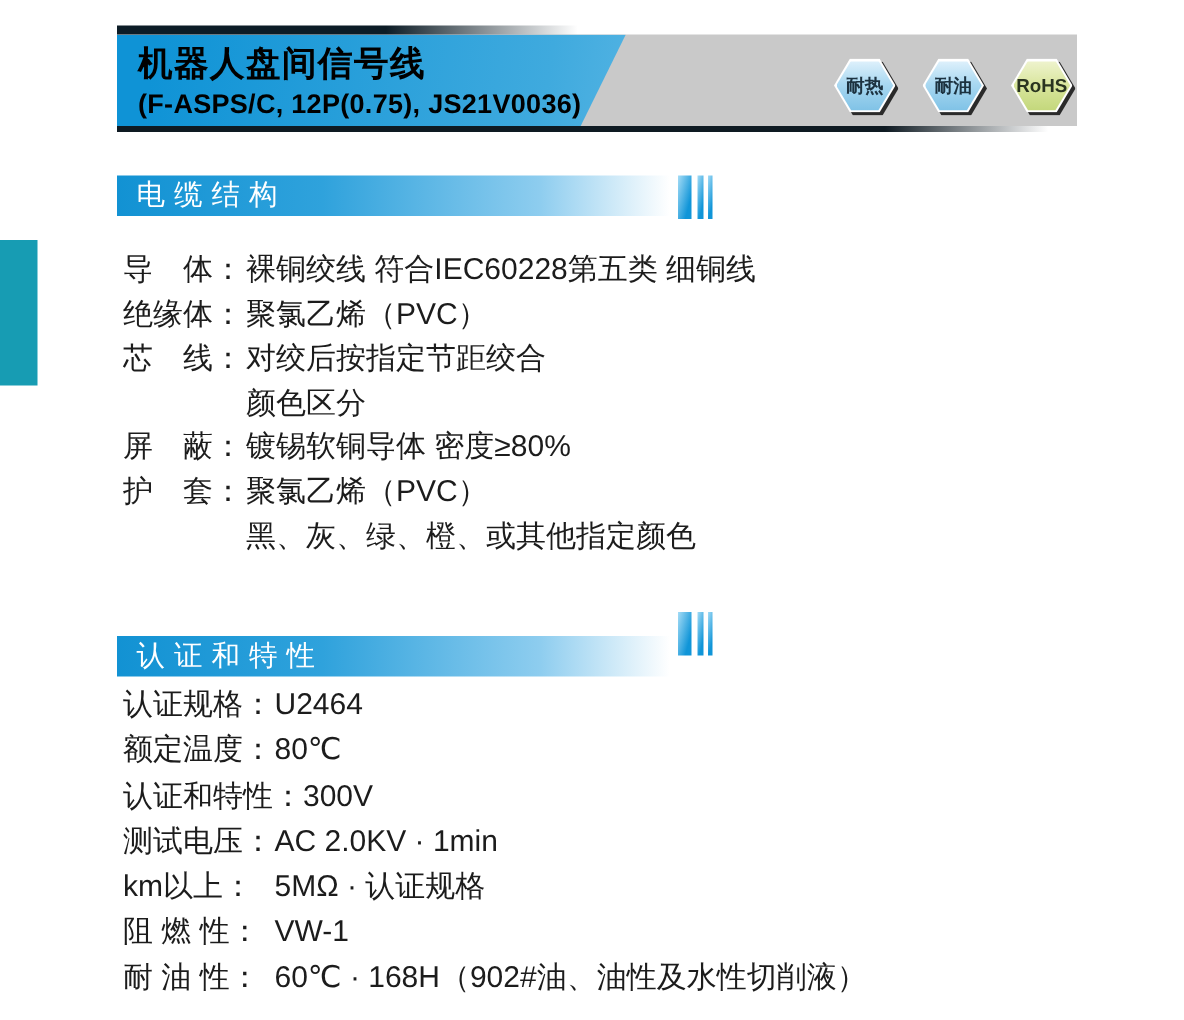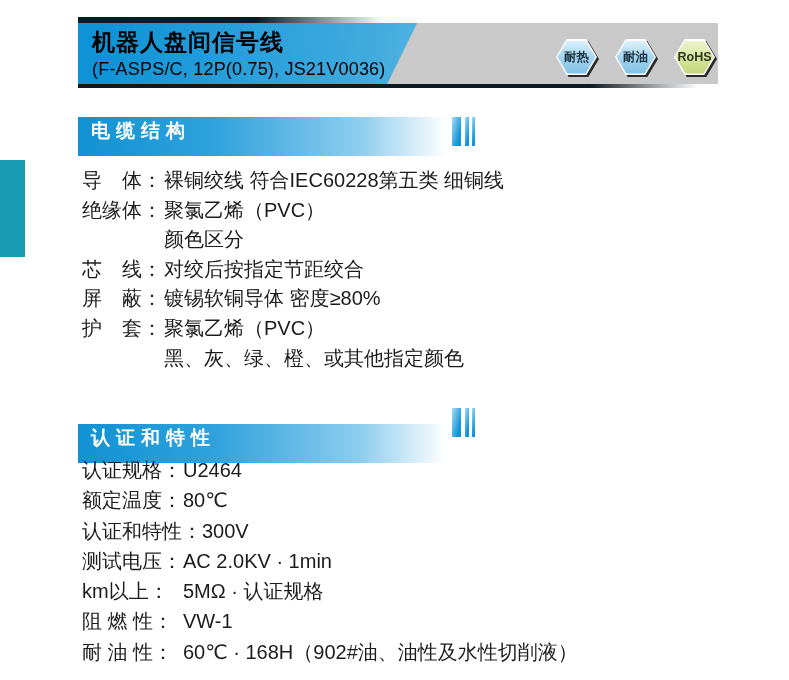--- a/index.html
+++ b/index.html
@@ -17,38 +17,38 @@
   .hdr-top{position:absolute;left:0;top:0;width:100%;height:6px;
     background:linear-gradient(to right,#0c1c26 0%,#0c1c26 28%,rgba(12,28,38,0) 48%);}
   .hdr-band{position:absolute;left:0;top:6px;width:100%;height:61px;background:#c9c9c9;}
   .hdr-blue{position:absolute;inset:0;
     clip-path:polygon(0 0,53% 0,48.3% 100%,0 100%);
     background:linear-gradient(98deg,#0f93d6 4%,#3faade 45%,#a8daf6 96%);}
   .hdr-bottom{position:absolute;left:0;bottom:0;width:100%;height:4px;
     background:linear-gradient(to right,#0e1a22 0%,#0e1a22 80%,rgba(14,26,34,0) 97%);}
   .hdr-text{position:absolute;left:14px;top:4px;color:#000000;}
   .hdr-title{font-size:23px;font-weight:bold;line-height:30px;letter-spacing:1px;}
-  .hdr-sub{font-size:18px;font-weight:400;line-height:25px;letter-spacing:0.2px;}
+  .hdr-sub{font-size:18px;font-weight:700;line-height:25px;letter-spacing:0.2px;}
 
   
   .badges{position:absolute;right:3px;top:16px;display:flex;gap:18px;}
   .hex-shadow{filter:drop-shadow(2px 2.5px 0 #2a2a2a);}
   .hex{position:relative;width:41px;height:36px;background:#fff;
     clip-path:polygon(26% 0,74% 0,100% 50%,74% 100%,26% 100%,0 50%);}
   .hex-in{position:absolute;inset:1.5px;
     clip-path:polygon(26% 0,74% 0,100% 50%,74% 100%,26% 100%,0 50%);
     display:flex;align-items:center;justify-content:center;
     font-size:12.5px;font-weight:bold;color:#1c3240;}
   .hex-blue .hex-in{background:linear-gradient(180deg,#ddf0fb 0%,#a9d8f1 45%,#7fc2e6 100%);}
   .hex-green .hex-in{background:linear-gradient(180deg,#eef3cd 0%,#d8e59b 50%,#c3d77b 100%);color:#2a3420;}
 
   
-  .secbar{position:absolute;left:78px;width:392px;height:39px;
+  .secbar{position:absolute;left:78px;width:392px;height:27px;
     background:linear-gradient(to right,#1292d3 0%,#2fa2dc 35%,#8ecdef 72%,rgba(255,255,255,0) 94%);
-    color:#fff;font-size:19px;font-weight:bold;line-height:27px;
+    color:#fff;font-size:19px;font-weight:normal;line-height:27px;
     letter-spacing:6px;padding-left:13px;box-sizing:border-box;white-space:nowrap;}
   .bar1{top:117px;}
   .bar2{top:424px;}
   .stripes{position:absolute;left:452px;height:29px;display:flex;}
   .stripes.s1{top:117px;} .stripes.s2{top:408px;}
   .stripe{background:linear-gradient(105deg,#a5dcf6 0%,#1095d8 75%);}
   .stripe.a{width:9px;margin-right:4px;}
   .stripe.b{width:4px;margin-right:3px;}
   .stripe.c{width:3px;}
 
@@ -99,22 +99,22 @@
 <div class="secbar bar1">电缆结构</div>
 <div class="stripes s1">
   <div class="stripe a"></div>
   <div class="stripe b"></div>
   <div class="stripe c"></div>
 </div>
 
 <div class="rows rows1">
   <div class="row"><span class="lbl">导　体：</span><span>裸铜绞线 符合IEC60228第五类 细铜线</span></div>
   <div class="row"><span class="lbl">绝缘体：</span><span>聚氯乙烯（PVC）</span></div>
+  <div class="row"><span class="lbl">芯　线：</span><span>对绞后按指定节距绞合</span></div>
   <div class="row"><span class="lbl"></span><span>颜色区分</span></div>
-  <div class="row"><span class="lbl">芯　线：</span><span>对绞后按指定节距绞合</span></div>
   <div class="row"><span class="lbl">屏　蔽：</span><span>镀锡软铜导体 密度≥80%</span></div>
   <div class="row"><span class="lbl">护　套：</span><span>聚氯乙烯（PVC）</span></div>
   <div class="row"><span class="lbl"></span><span>黑、灰、绿、橙、或其他指定颜色</span></div>
 </div>
 
 <div class="secbar bar2">认证和特性</div>
 <div class="stripes s2">
   <div class="stripe a"></div>
   <div class="stripe b"></div>
   <div class="stripe c"></div>

